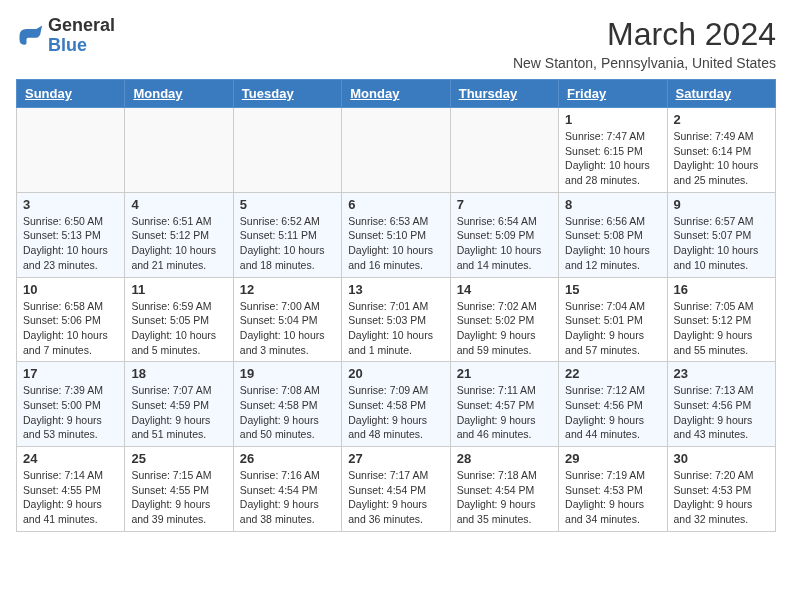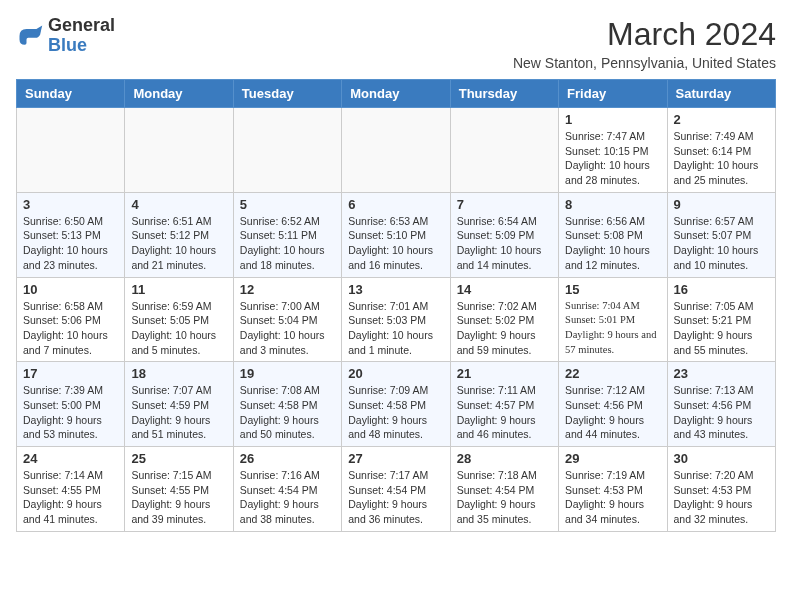--- a/index.html
+++ b/index.html
@@ -53,20 +53,21 @@
       margin-top: 8px;
     }
     .calendar th {
       background-color: #3a7bbf;
       color: #fff;
       font-size: 13px;
       font-weight: bold;
       padding: 6px 8px;
       text-align: left;
       border: 1px solid #5590cc;
+      text-decoration: underline;
     }
     .calendar td {
       border: 1px solid #ccc;
       vertical-align: top;
       padding: 4px 6px;
       font-size: 10.5px;
       color: #333;
       width: calc(100% / 7);
       background: #fff;
       min-height: 80px;
@@ -128,21 +129,21 @@
   <tbody id="calendar-body">
   <tr>
         <td class="empty"></td>
         <td class="empty"></td>
         <td class="empty"></td>
         <td class="empty"></td>
         <td class="empty"></td>
         <td>
           <span class="day-num">1</span>
           <div class="day-info" style="white-space: pre-line;">Sunrise: 7:47 AM
-Sunset: 10:15 PM
+Sunset: 6:15 PM
 Daylight: 10 hours and 28 minutes.</div>
         </td>
         <td>
           <span class="day-num">2</span>
           <div class="day-info" style="white-space: pre-line;">Sunrise: 7:49 AM
 Sunset: 6:14 PM
 Daylight: 10 hours and 25 minutes.</div>
         </td>
       </tr>
       <tr class="row-alt">
@@ -215,28 +216,28 @@
 Daylight: 10 hours and 1 minute.</div>
         </td>
         <td>
           <span class="day-num">14</span>
           <div class="day-info" style="white-space: pre-line;">Sunrise: 7:02 AM
 Sunset: 5:02 PM
 Daylight: 9 hours and 59 minutes.</div>
         </td>
         <td>
           <span class="day-num">15</span>
-          <div class="day-info" style="white-space: pre-line; font-family: Liberation Serif, serif;">Sunrise: 7:04 AM
+          <div class="day-info" style="white-space: pre-line;">Sunrise: 7:04 AM
 Sunset: 5:01 PM
 Daylight: 9 hours and 57 minutes.</div>
         </td>
         <td>
           <span class="day-num">16</span>
           <div class="day-info" style="white-space: pre-line;">Sunrise: 7:05 AM
-Sunset: 5:21 PM
+Sunset: 5:12 PM
 Daylight: 9 hours and 55 minutes.</div>
         </td>
       </tr>
       <tr class="row-alt">
         <td>
           <span class="day-num">17</span>
           <div class="day-info" style="white-space: pre-line;">Sunrise: 7:39 AM
 Sunset: 5:00 PM
 Daylight: 9 hours and 53 minutes.</div>
         </td>

